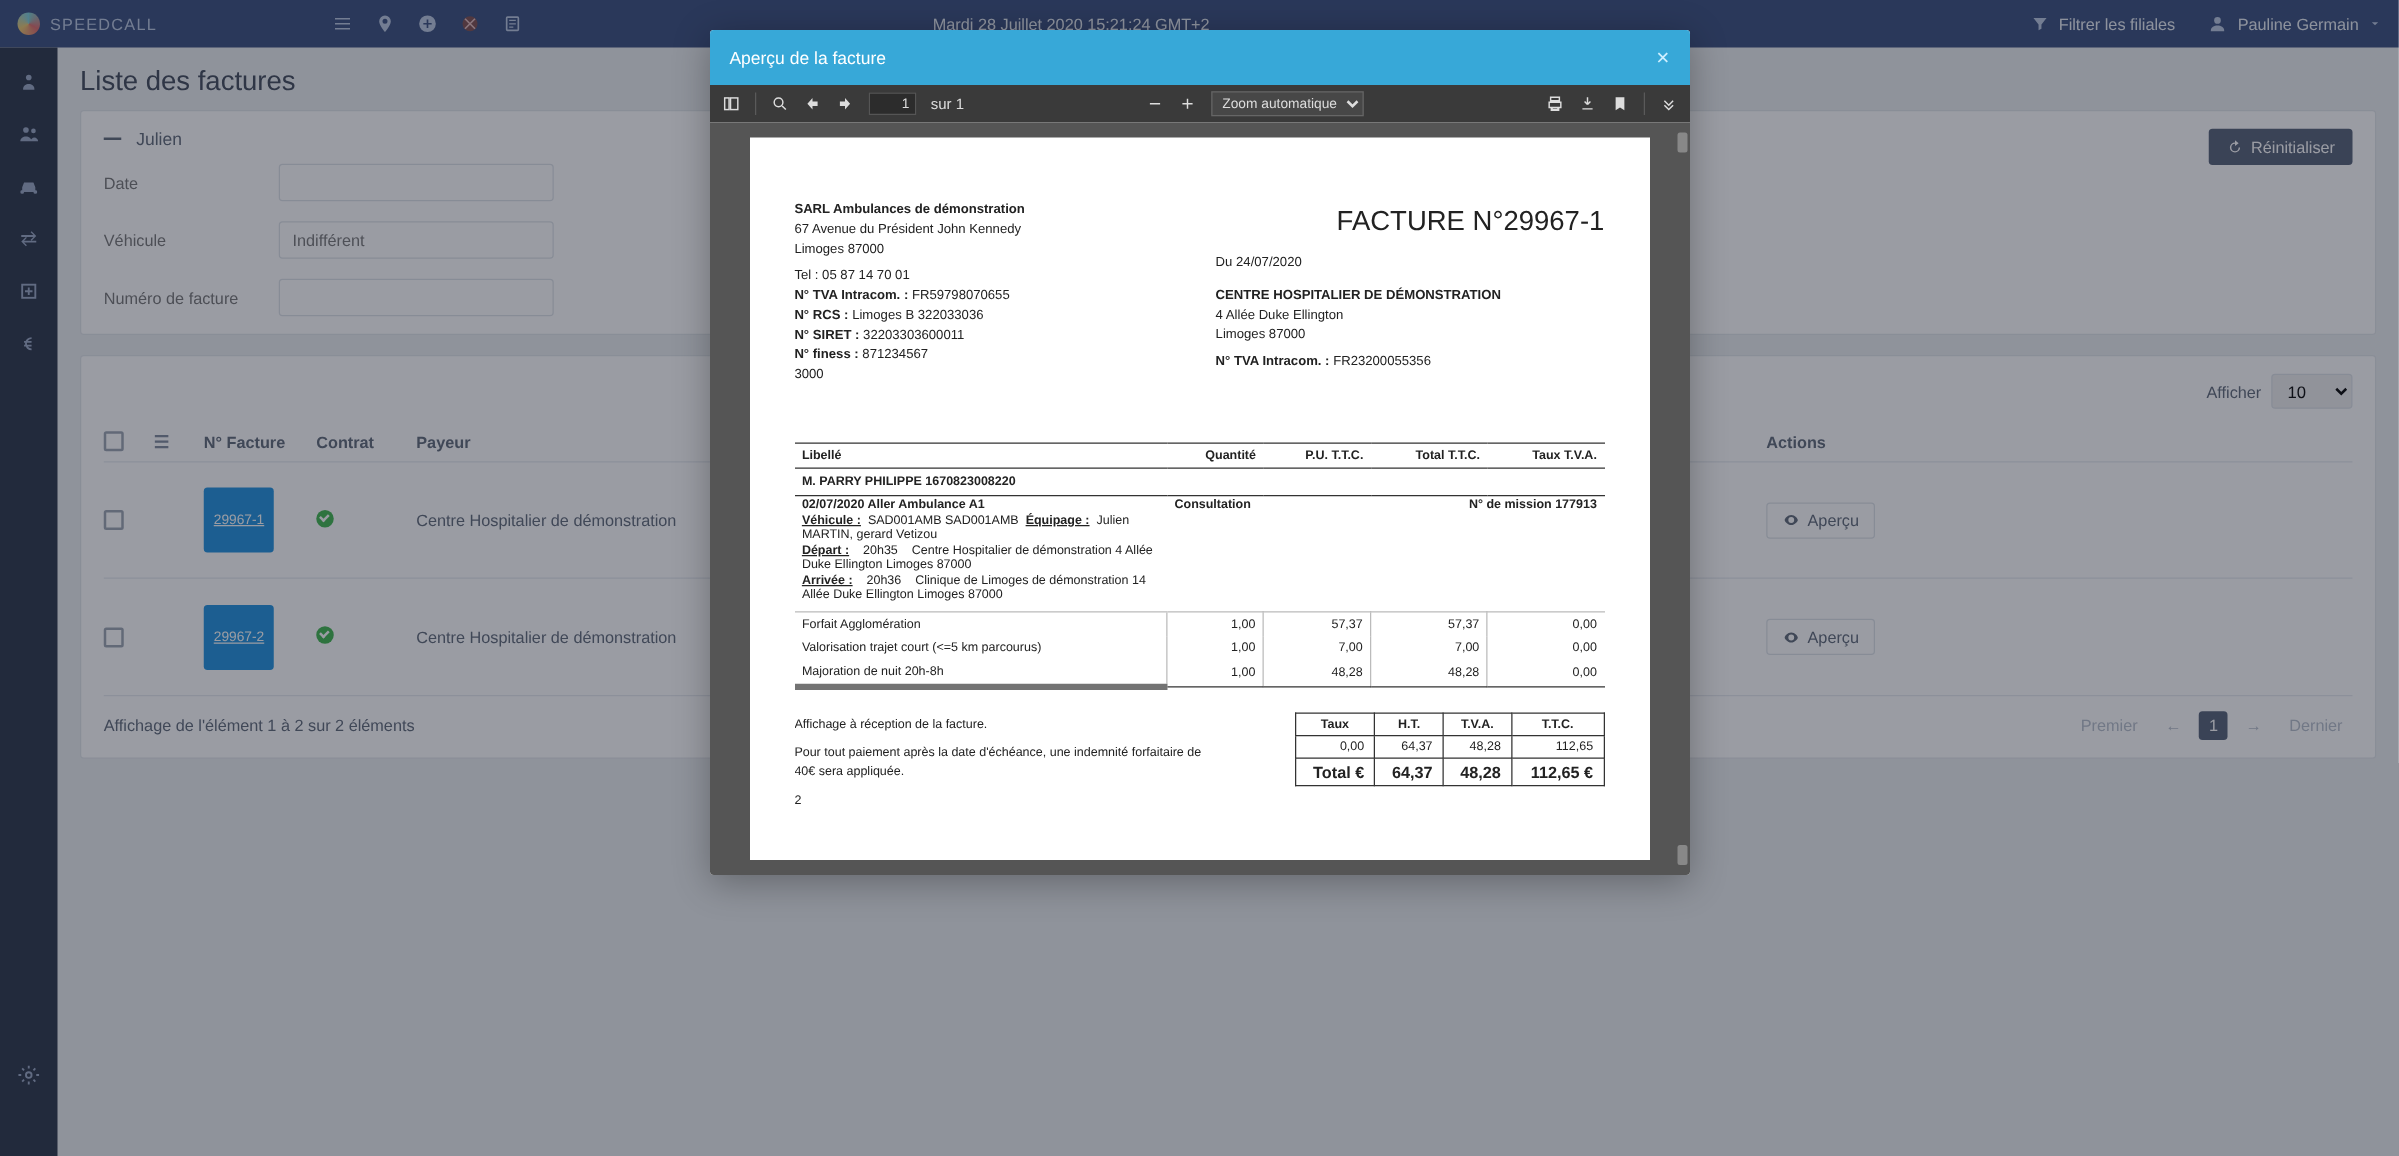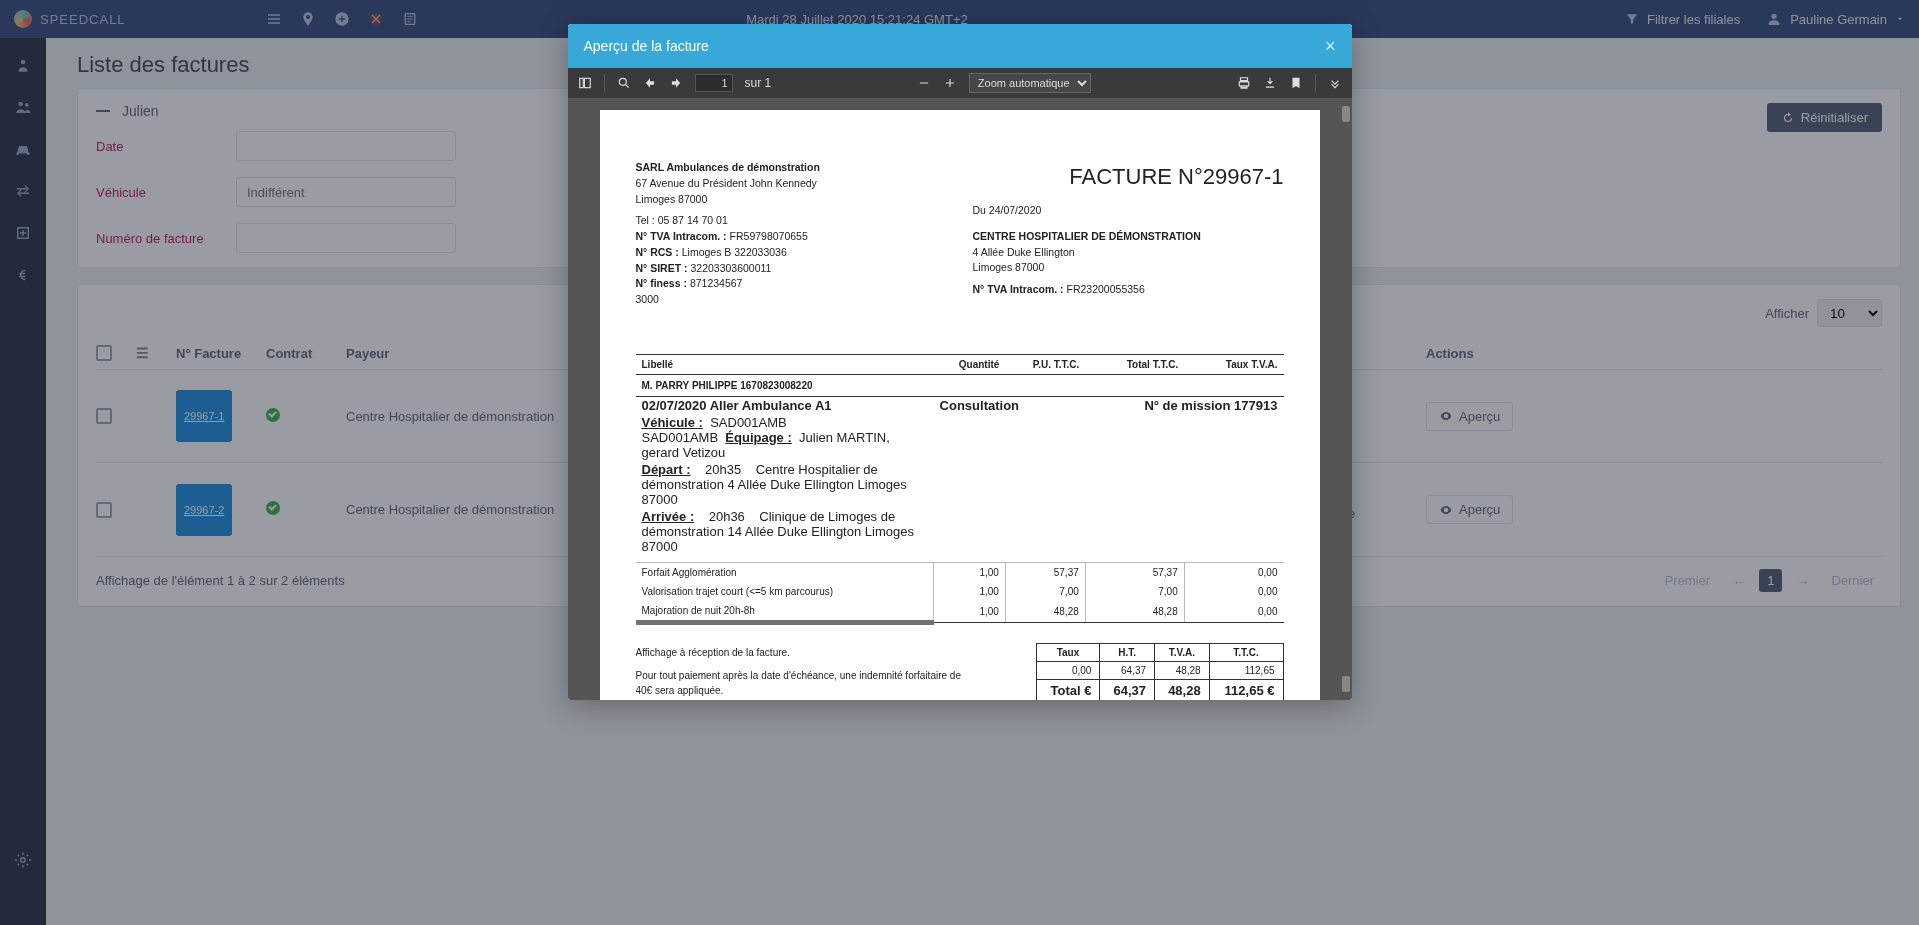--- a/index.html
+++ b/index.html
@@ -13,30 +13,30 @@
   .topbar .tb-icon { width: 16px; height: 16px; fill: #b8c6e0; cursor: pointer; }
   .topbar .datetime { margin: 0 auto; }
   .topbar .right-group { margin-left: auto; display: flex; align-items: center; gap: 26px; }
   .topbar .filter-btn, .topbar .user-menu { display: flex; align-items: center; gap: 8px; cursor: pointer; }
 
   
   .sidebar { position: absolute; top: 38px; left: 0; bottom: 0; width: 46px; background: #263044; display: flex; flex-direction: column; align-items: center; padding-top: 18px; gap: 24px; }
   .sidebar .nav-icon { width: 18px; height: 18px; fill: #97a6c3; cursor: pointer; }
 
   
-  .content { position: absolute; top: 38px; left: 46px; right: 0; bottom: 0; padding: 14px 18px; overflow: auto; margin-left: 13px; }
+  .content { position: absolute; top: 38px; left: 46px; right: 0; bottom: 0; padding: 14px 18px; overflow: auto; }
   .page-title { font-size: 22px; color: #3c4556; margin-bottom: 10px; font-weight: 400; }
 
   .card { background: #fff; border: 1px solid #e1e5ea; border-radius: 3px; margin-bottom: 16px; padding: 14px 18px; }
   .filters-header { display: flex; align-items: center; gap: 12px; font-size: 14px; color: #5c6676; margin-bottom: 12px; }
   .filters-header .minus { width: 14px; height: 2px; background: #5c6676; }
   .btn-reset { float: right; background: #515d74; color: #fff; border: none; padding: 7px 14px; border-radius: 3px; font-size: 13px; display: flex; align-items: center; gap: 6px; cursor: pointer; }
   .btn-reset svg { width: 14px; height: 14px; fill: #fff; }
   .filter-body { display: grid; grid-template-columns: 140px 240px; row-gap: 16px; align-items: center; }
-  .filter-body label { font-size: 13px; color: #be185d; }
+  .filter-body label { font-size: 13px; color: #737373; }
   .filter-body input, .filter-body .select-like { height: 30px; border: 1px solid #dde2e8; border-radius: 3px; padding: 0 10px; font-size: 13px; color: #888; width: 220px; background: #fff; }
 
   .list-card { background: #fff; border: 1px solid #e1e5ea; border-radius: 3px; padding: 14px 18px; }
   .list-top { display: flex; justify-content: flex-end; align-items: center; gap: 8px; margin-bottom: 10px; font-size: 13px; color: #5c6676; }
   .list-top select { border: 1px solid #dde2e8; border-radius: 3px; height: 28px; padding: 0 20px 0 8px; }
 
   .thead, .trow { display: grid; grid-template-columns: 40px 40px 90px 80px 320px 560px 200px 230px 120px; align-items: center; }
   .thead { font-size: 13px; color: #5c6676; border-bottom: 1px solid #e6eaef; padding: 8px 0; font-weight: 600; }
   .trow { border-bottom: 1px solid #e6eaef; padding: 20px 0; font-size: 13px; color: #5c6676; }
   .checkbox { width: 16px; height: 16px; border: 2px solid #9aa3b0; border-radius: 2px; cursor: pointer; }
@@ -76,21 +76,21 @@
   .inv-sub-bold { font-weight: 700; }
 
   .inv-table { width: 100%; border-collapse: collapse; margin-top: 46px; }
   .inv-table th, .inv-table td { padding: 4px 6px; font-size: 10px; }
   .inv-table thead th { border-top: 1px solid #333; border-bottom: 1px solid #333; text-align: right; font-weight: 700; }
   .inv-table thead th:first-child { text-align: left; }
   .inv-table .section-row td { border-bottom: 1px solid #333; padding: 5px 6px; }
   .inv-table tbody td { border-right: 1px solid #bbb; }
   .inv-table tbody td:last-child { border-right: none; }
   .inv-table tbody td.amt { text-align: right; }
-  .inv-table .details td { border: none; padding: 1px 6px; font-size: 13px; }
+  .inv-table .details td { border: none; padding: 1px 6px; font-size: 10px; }
   .inv-table .details td.lbl b { text-decoration: underline; }
 
   .totals { width: 248px; float: right; border-collapse: collapse; margin-top: 18px; }
   .totals th, .totals td { border: 1px solid #333; padding: 3px 8px; font-size: 10px; text-align: right; }
   .totals th { font-weight: 700; text-align: center; }
   .totals .grand td { font-weight: 700; font-size: 13px; }
   .footer-notes { margin-top: 20px; font-size: 10px; max-width: 340px; float: left; line-height: 1.5; }
   .pdf-scrollthumb { position: absolute; right: 2px; width: 8px; background: #888; border-radius: 2px; }
 </style>
 </head>

